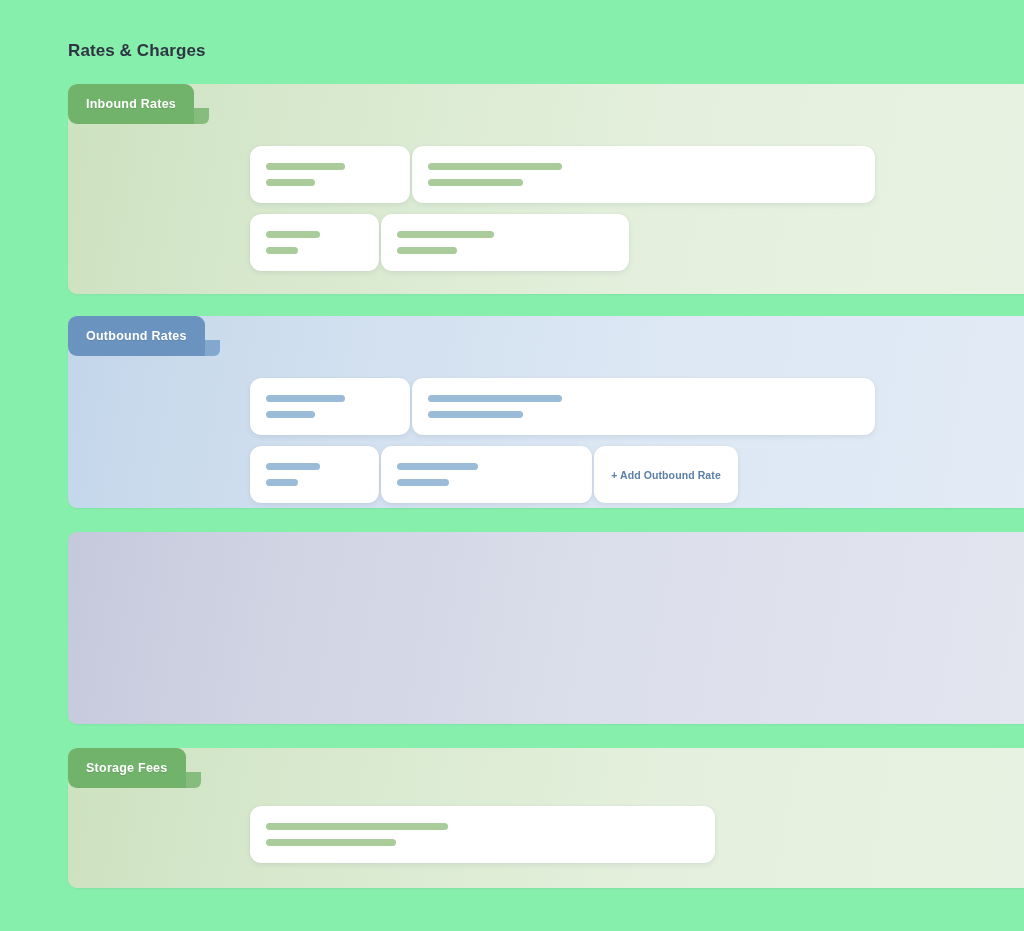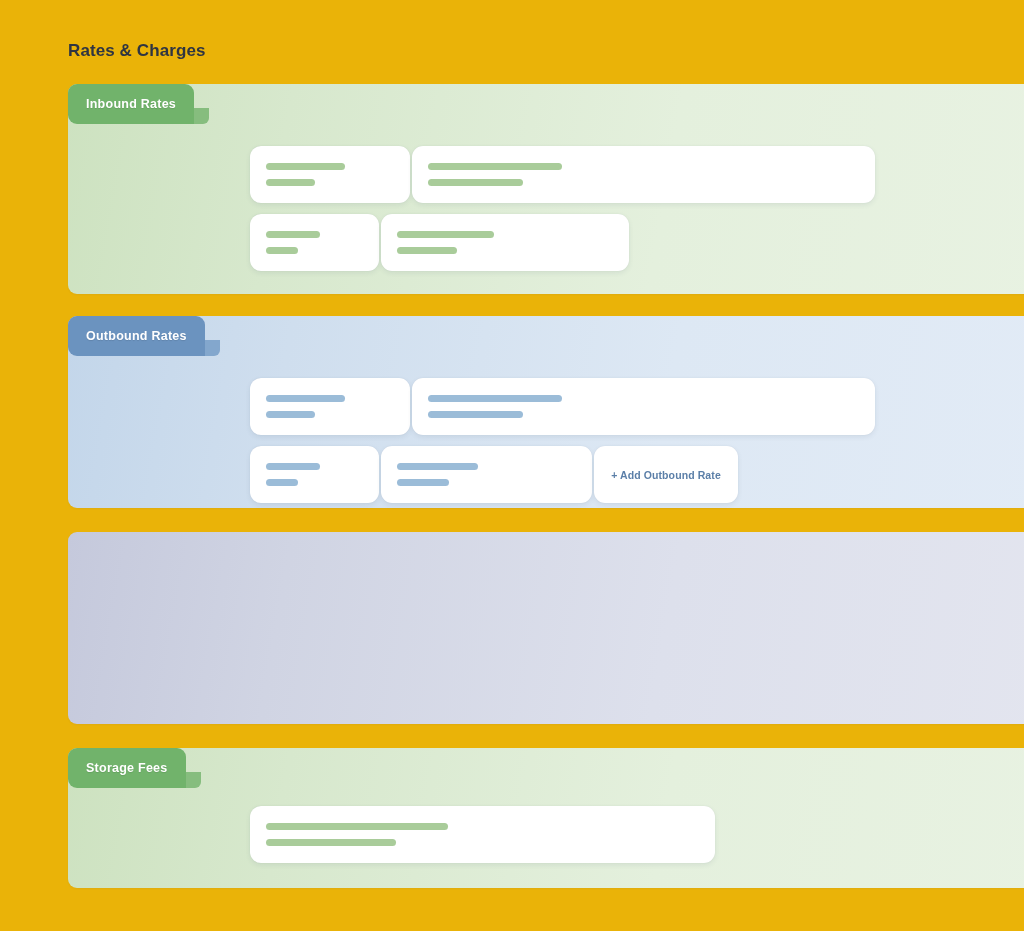--- a/index.html
+++ b/index.html
@@ -9,21 +9,21 @@
     height: 931px;
     background: #f3f4f7;
     font-family: "Liberation Sans", sans-serif;
     overflow: hidden;
   }
 
   .page {
     position: relative;
     width: 1024px;
     height: 931px;
-    background: #eab308;
+    background: #86efac;
     padding: 0;
   }
 
   .page-title {
     position: absolute;
     left: 68px;
     top: 41px;
     font-size: 17px;
     font-weight: bold;
     color: #2f3542;

